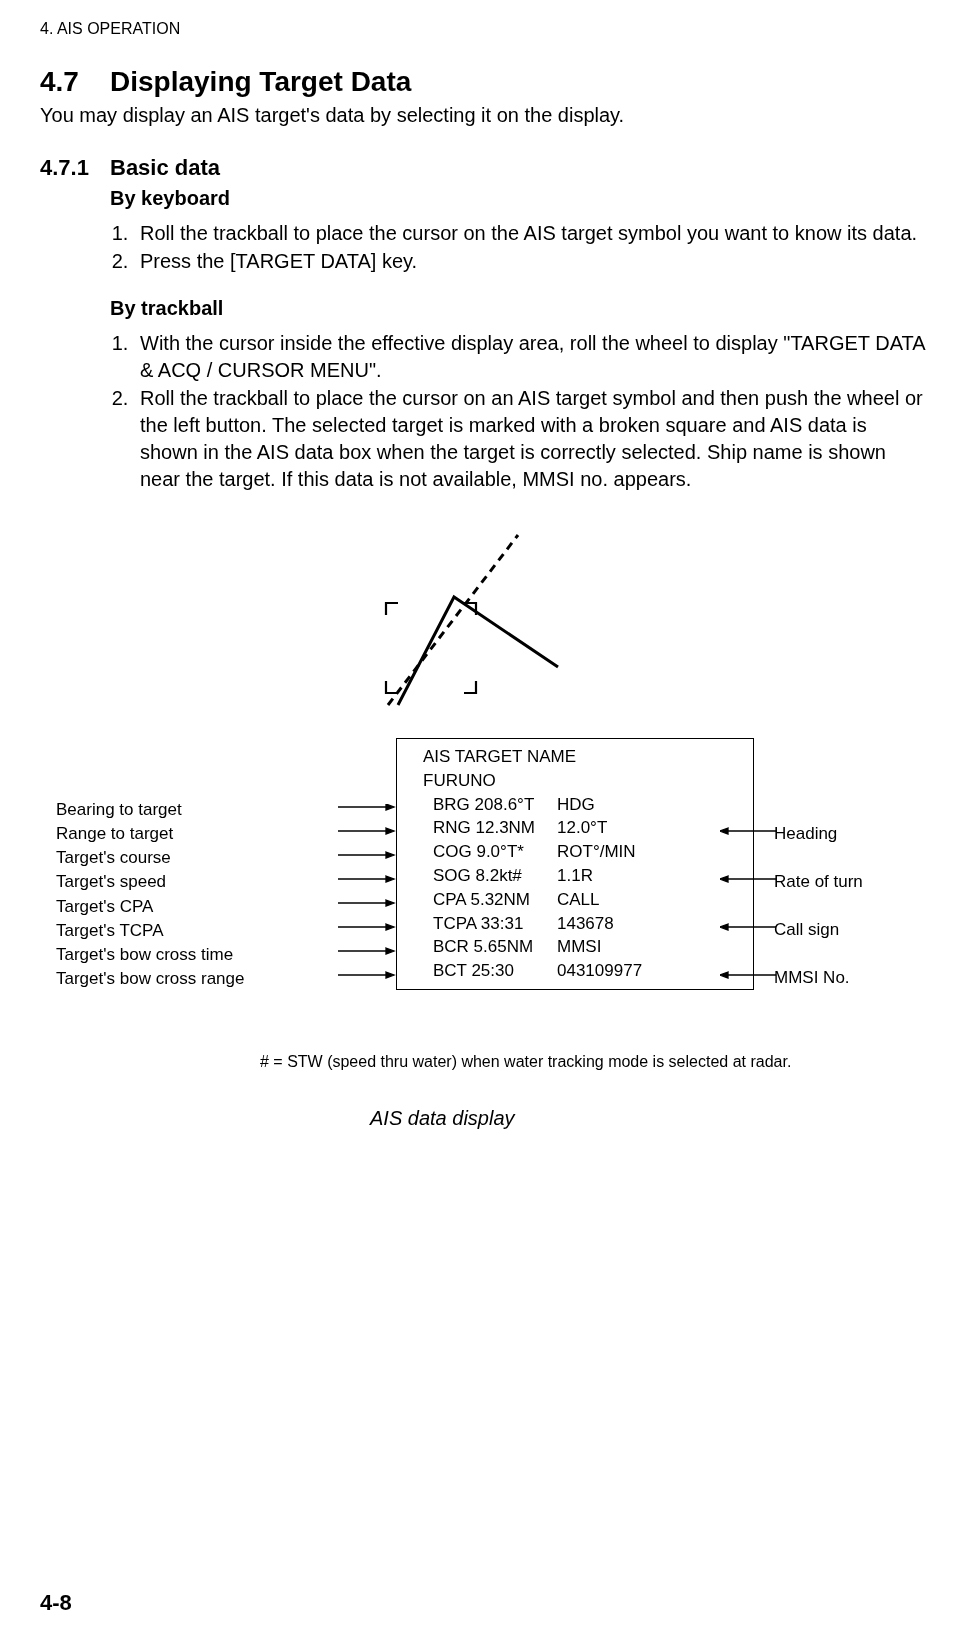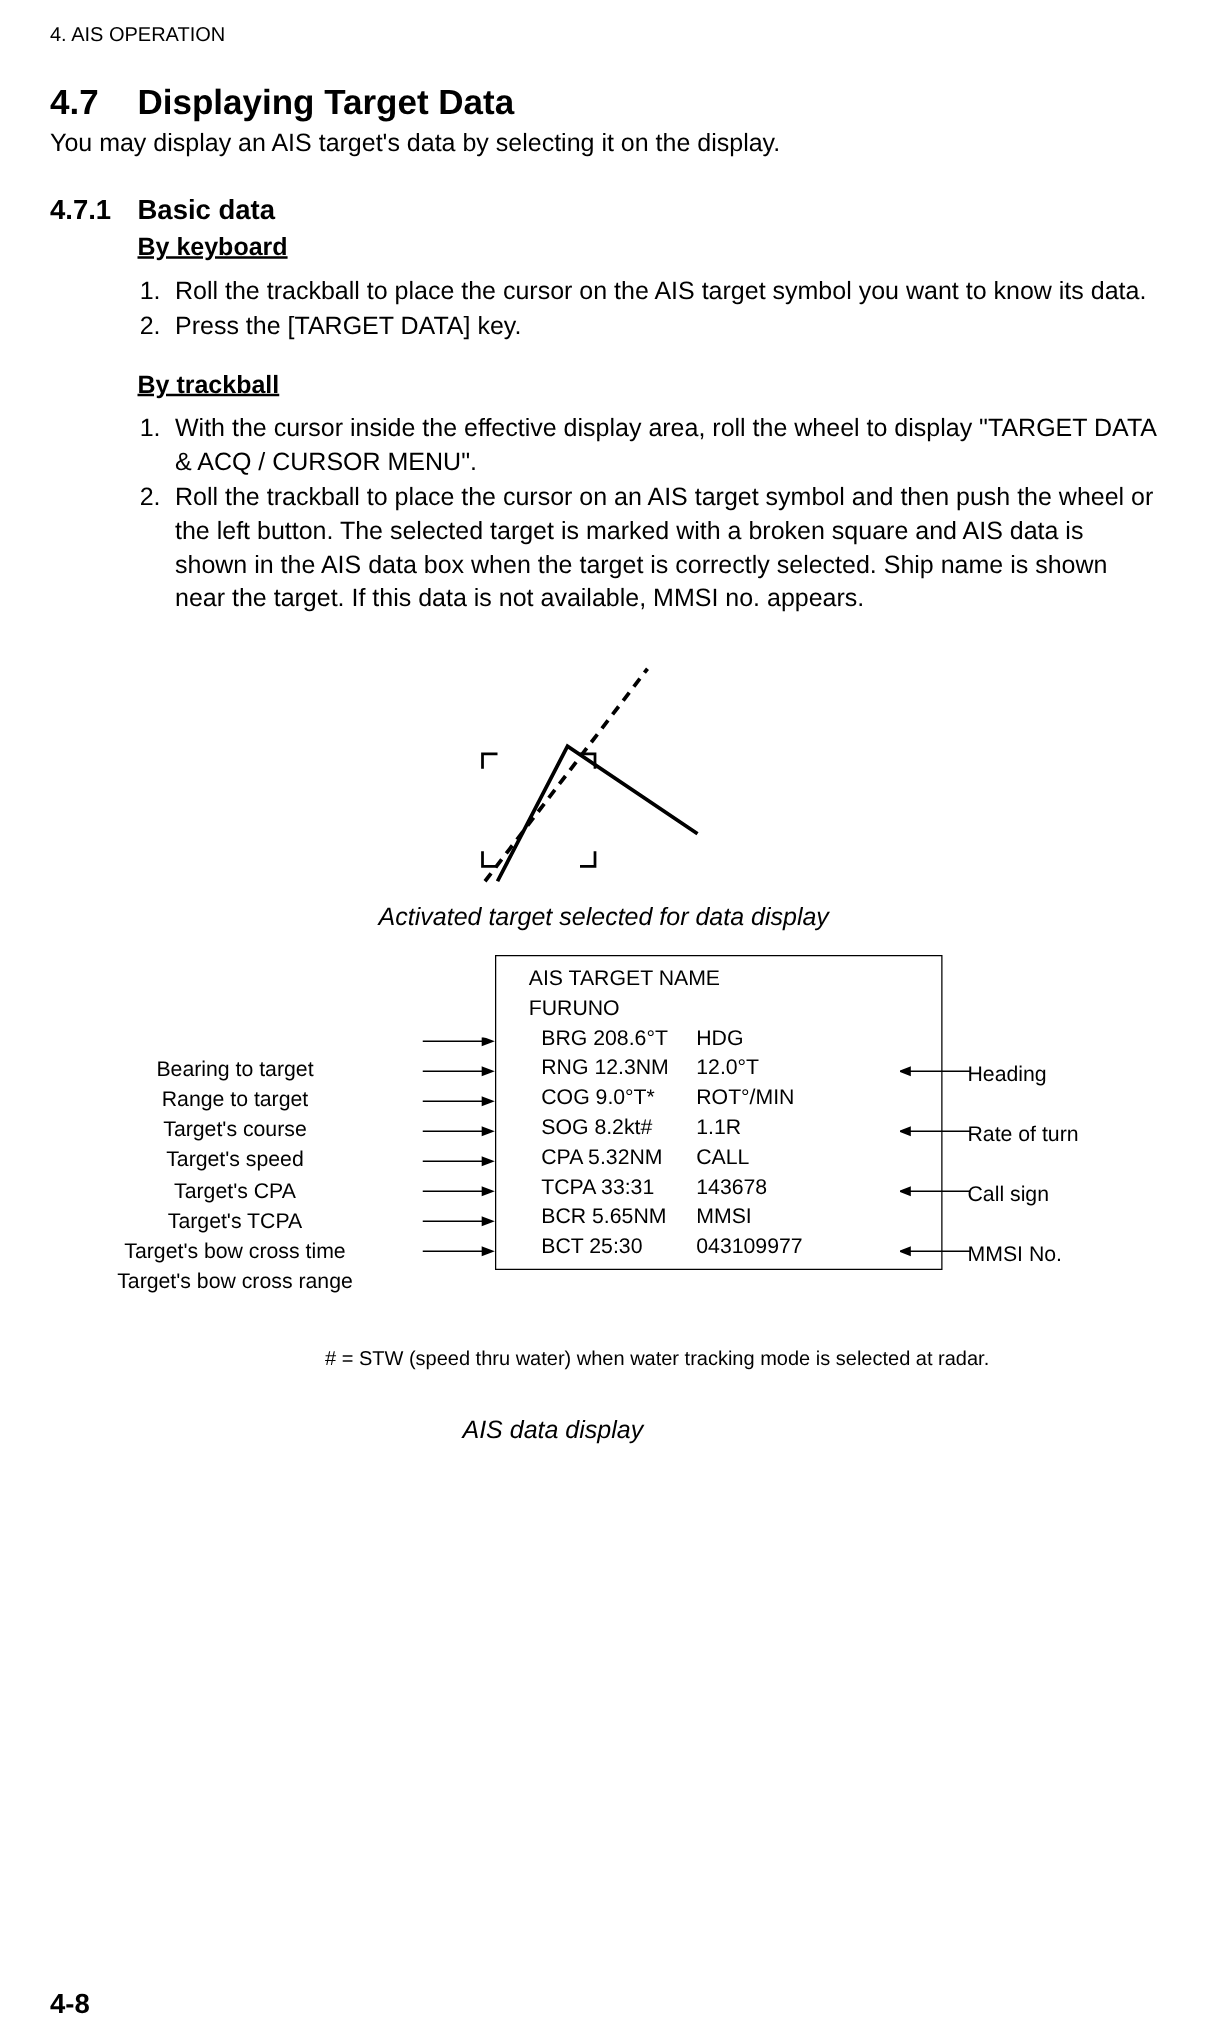--- a/index.html
+++ b/index.html
@@ -44,21 +44,20 @@
     font-size: 22px;
     font-weight: bold;
   }
   .body-indent {
     margin-left: 70px;
   }
   .intro {
     margin: 6px 0 28px 0;
   }
   .underline {
-    text-decoration: underline;
     font-weight: bold;
     margin-top: 4px;
     margin-bottom: 10px;
   }
   ol.steps {
     margin: 0 0 22px 0;
     padding-left: 24px;
   }
   ol.steps li {
     padding-left: 6px;
@@ -101,27 +100,26 @@
     line-height: 1.4;
     font-family: Arial, sans-serif;
   }
   .row {
     display: flex;
   }
   .cell1 { width: 124px; }
   .cell2 { flex: 1; }
   .labels-left {
     position: absolute;
-    left: 0;
+    left: 16px;
     top: 60px;
     width: 350px;
     font-size: 17px;
     line-height: 1.42;
-    text-align: center;
-    margin-top: 20px;
+    text-align: left;
   }
   .labels-left .lbl {
     padding-right: 54px;
     white-space: nowrap;
   }
   .labels-right {
     position: absolute;
     left: 680px;
     top: 60px;
     width: 260px;
@@ -181,21 +179,20 @@
 
   <div class="fig-wrap">
     <svg class="target-svg" viewBox="0 0 270 200">
       <line x1="40" y1="190" x2="170" y2="20" stroke="#000" stroke-width="3" stroke-dasharray="8 6"></line>
       <polyline points="50,190 106,82 210,152" fill="none" stroke="#000" stroke-width="3"></polyline>
       <polyline points="38,100 38,88 50,88" fill="none" stroke="#000" stroke-width="2.2"></polyline>
       <polyline points="116,88 128,88 128,100" fill="none" stroke="#000" stroke-width="2.2"></polyline>
       <polyline points="38,166 38,178 50,178" fill="none" stroke="#000" stroke-width="2.2"></polyline>
       <polyline points="116,178 128,178 128,166" fill="none" stroke="#000" stroke-width="2.2"></polyline>
     </svg>
-    <div class="fig-caption">Activated target selected for data display</div>
   </div>
 
   <div class="databox-area">
 
     <div class="labels-left">
       <div class="lbl">Bearing to target</div>
       <div class="lbl">Range to target</div>
       <div class="lbl">Target's course</div>
       <div class="lbl">Target's speed</div>
       <div class="lbl">Target's CPA</div>

